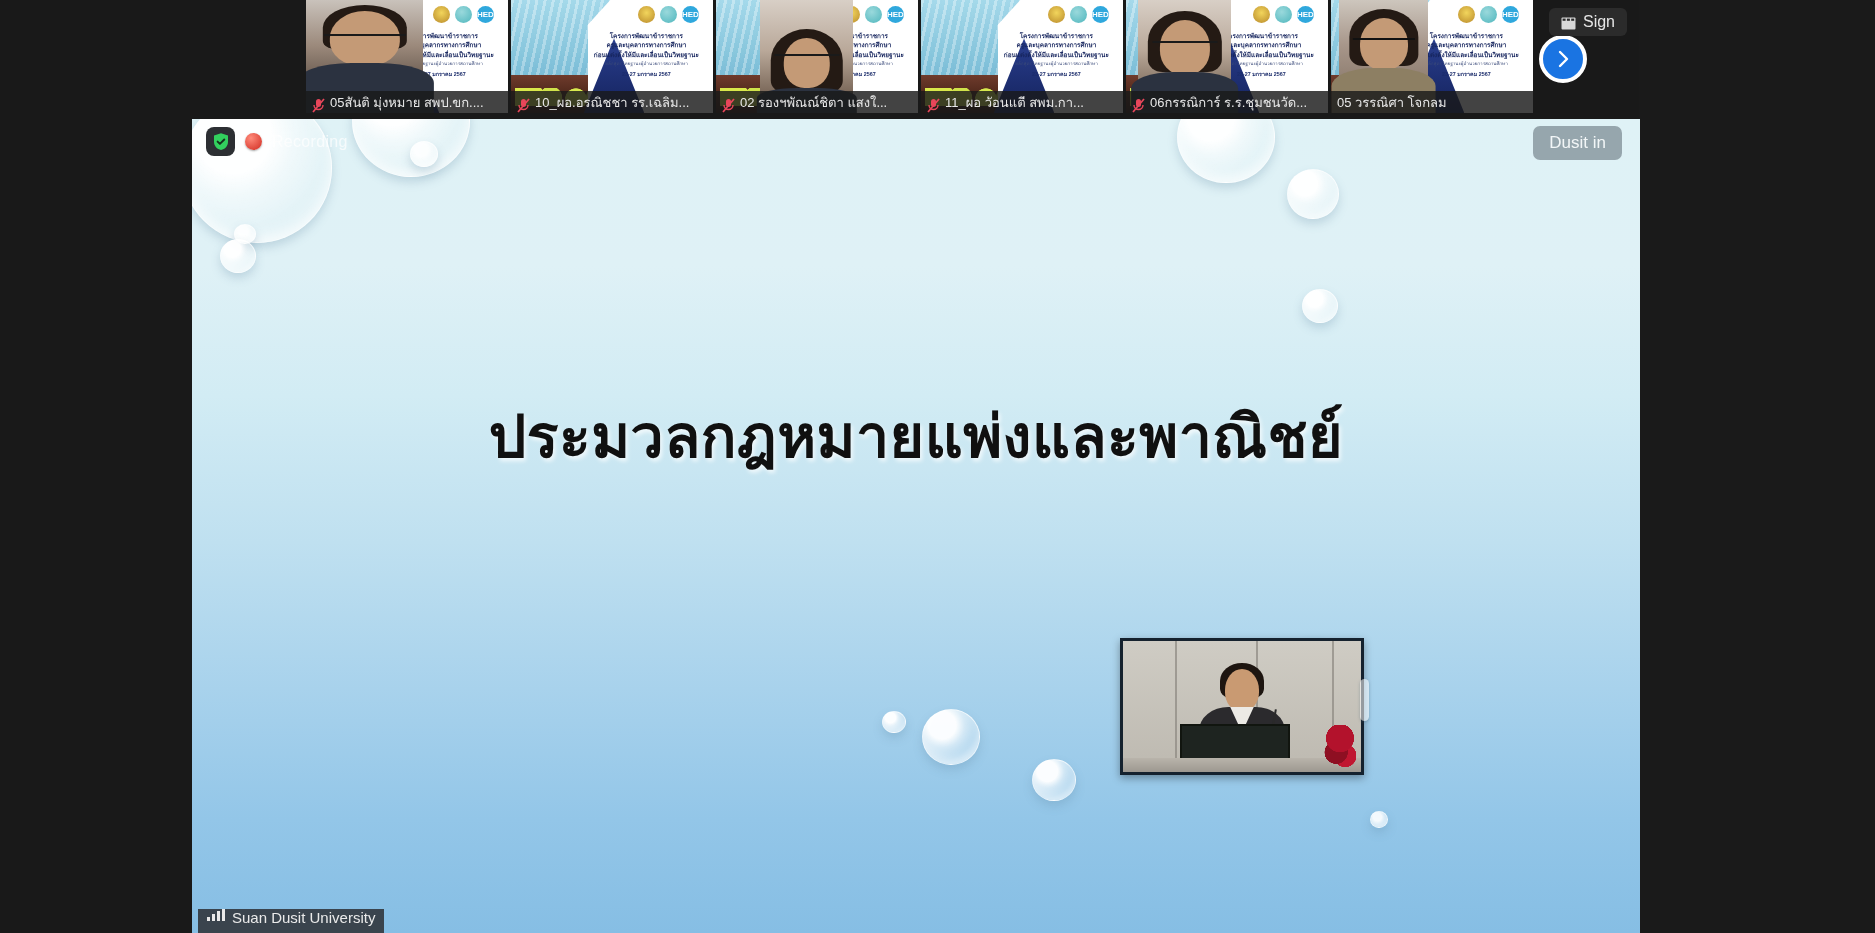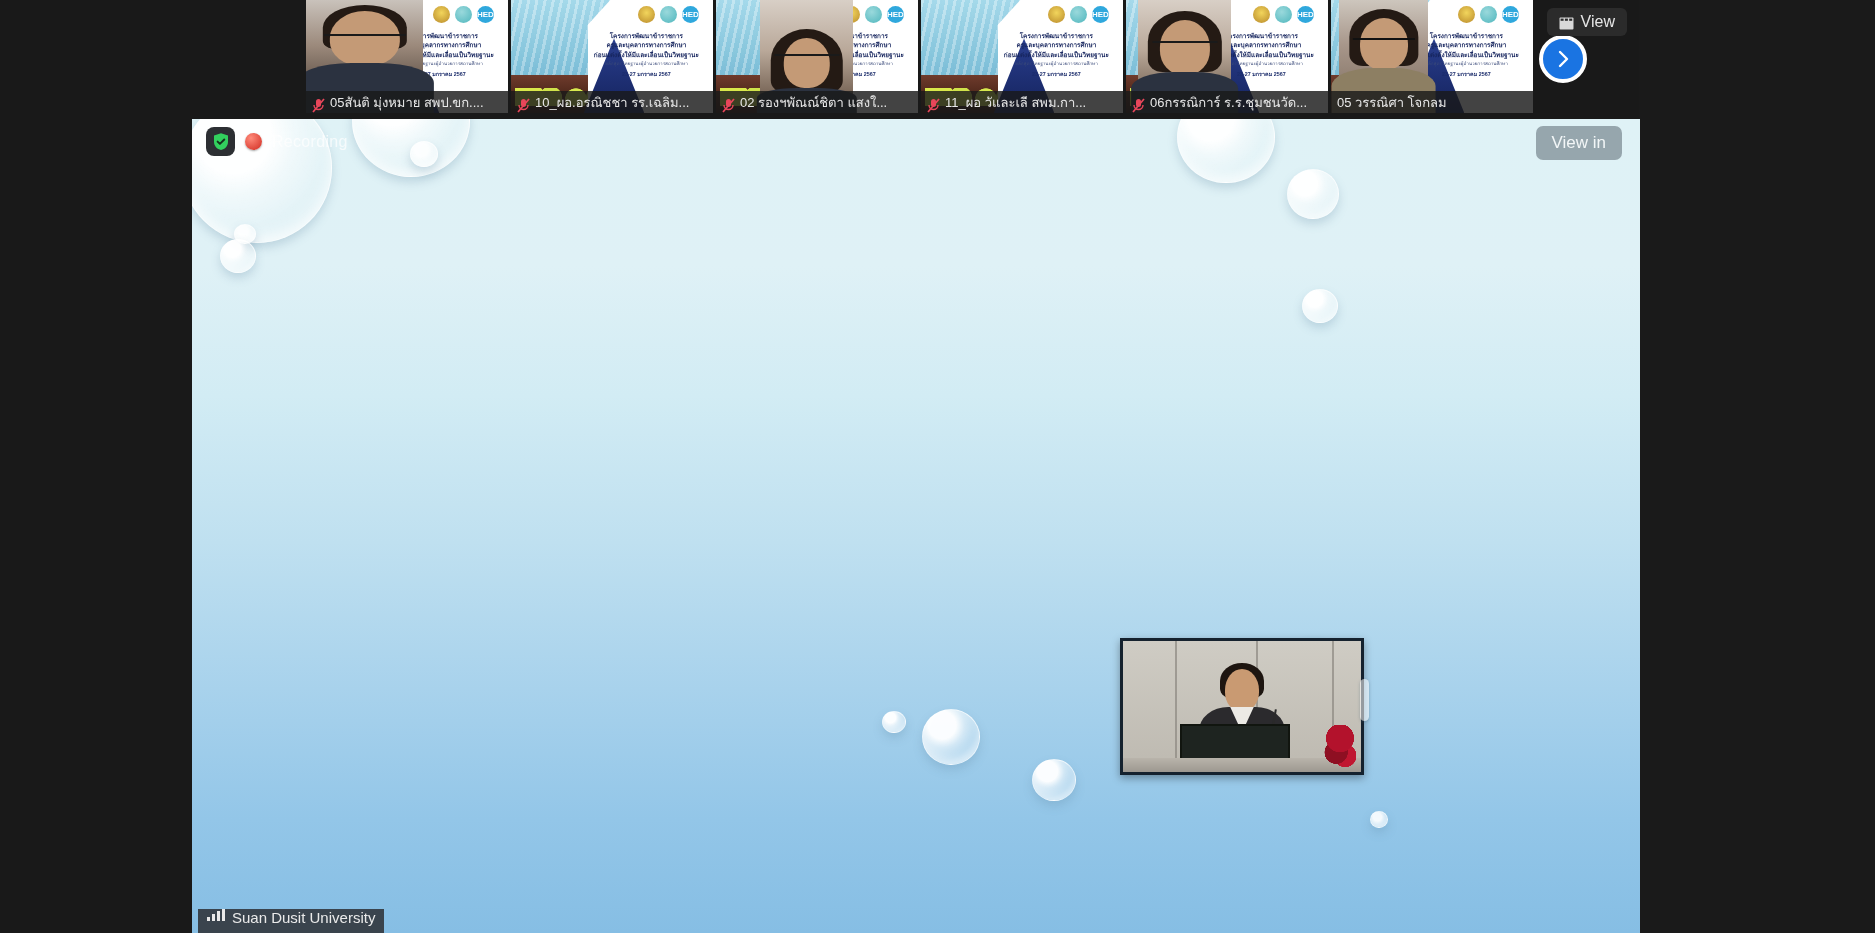--- a/index.html
+++ b/index.html
@@ -355,21 +355,21 @@
         </div>
       </div>
       <div class="thumb-label">
         <span class="mic-off">
           <svg width="13" height="15" viewBox="0 0 13 15">
               <rect x="4" y="1" width="5" height="8" rx="2.5" fill="#e8465a"></rect>
               <path d="M2 7a4.5 4.5 0 0 0 9 0" stroke="#e8465a" stroke-width="1.4" fill="none"></path>
               <line x1="1" y1="14" x2="12" y2="1" stroke="#e8465a" stroke-width="1.7"></line>
             </svg>
         </span>
-        <span class="nm">11_ผอ วัและเลี สพม.กา...</span>
+        <span class="nm">11_ผอ วัอนแตี สพม.กา...</span>
       </div>
     </div>
 
     <div class="thumb">
       <div class="thumb-bg">
         <div class="tb-building"></div>
           <div class="tb-glass"></div>
         <div class="tb-floor"></div>
           <div class="tb-flowers"></div>
         <div class="tb-white"></div>
@@ -442,55 +442,56 @@
 
   <div id="view-btn">
     <span id="view-icon">
       <svg width="15" height="13" viewBox="0 0 15 13">
         <rect x="0.5" y="0.5" width="14" height="12" rx="1" fill="#d8d8d8"></rect>
         <rect x="1.6" y="1.6" width="3" height="2.2" fill="#2b2b2b"></rect>
         <rect x="5.9" y="1.6" width="3" height="2.2" fill="#2b2b2b"></rect>
         <rect x="10.2" y="1.6" width="3" height="2.2" fill="#2b2b2b"></rect>
       </svg>
     </span>
-    <span>View</span>
+    <span>Sign</span>
   </div>
 
   <div id="slide">
 
     <div class="bubble" style="left:-10px;  top:-26px;  width:150px; height:150px;"></div>
     <div class="bubble" style="left:160px;  top:-54px;  width:118px; height:112px;"></div>
     <div class="bubble flat" style="left:218px; top:22px; width:28px; height:26px;"></div>
     <div class="bubble flat" style="left:42px;  top:105px; width:22px; height:20px;"></div>
     <div class="bubble" style="left:28px;  top:120px; width:36px; height:34px;"></div>
     <div class="bubble" style="left:985px; top:-28px; width:98px;  height:92px;"></div>
     <div class="bubble" style="left:1095px;top:50px;  width:52px;  height:50px;"></div>
     <div class="bubble" style="left:1110px;top:170px; width:36px;  height:34px;"></div>
     <div class="bubble" style="left:1106px;top:520px; width:30px;  height:28px;"></div>
     <div class="bubble" style="left:690px; top:592px; width:24px;  height:22px;"></div>
     <div class="bubble" style="left:730px; top:590px; width:58px;  height:56px;"></div>
     <div class="bubble" style="left:840px; top:640px; width:44px;  height:42px;"></div>
     <div class="bubble flat" style="left:1178px;top:692px; width:18px; height:17px;"></div>
 
     <div id="slide-title-wrap">
+      <div id="slide-title">ประมวลกฎหมายแพ่งและพาณิชย์</div>
     </div>
 
     <div id="rec-group">
       <span id="shield-icon">
         <svg width="18" height="19" viewBox="0 0 18 19">
           <path d="M9 1.2 16 3.6v6.2c0 4.4-3 7.3-7 8.3-4-1-7-3.9-7-8.3V3.6z" fill="#32d15e"></path>
           <path d="M5.6 9.6l2.3 2.3 4.4-4.4" stroke="#14341e" stroke-width="1.9" fill="none" stroke-linecap="round" stroke-linejoin="round"></path>
         </svg>
       </span>
       <span id="rec-dot"></span>
       <span id="rec-text">Recording</span>
     </div>
 
     <div id="sign-in">
-      <span>View in</span>
+      <span>Dusit in</span>
     </div>
 
     <div id="presenter-pip">
       <div class="pp-wall"></div>
       <div class="pp-seam" style="left:22%"></div>
       <div class="pp-seam" style="left:56%"></div>
       <div class="pp-seam" style="left:88%"></div>
       <div class="pp-hair"></div>
       <div class="pp-head"></div>
       <div class="pp-body"></div>

